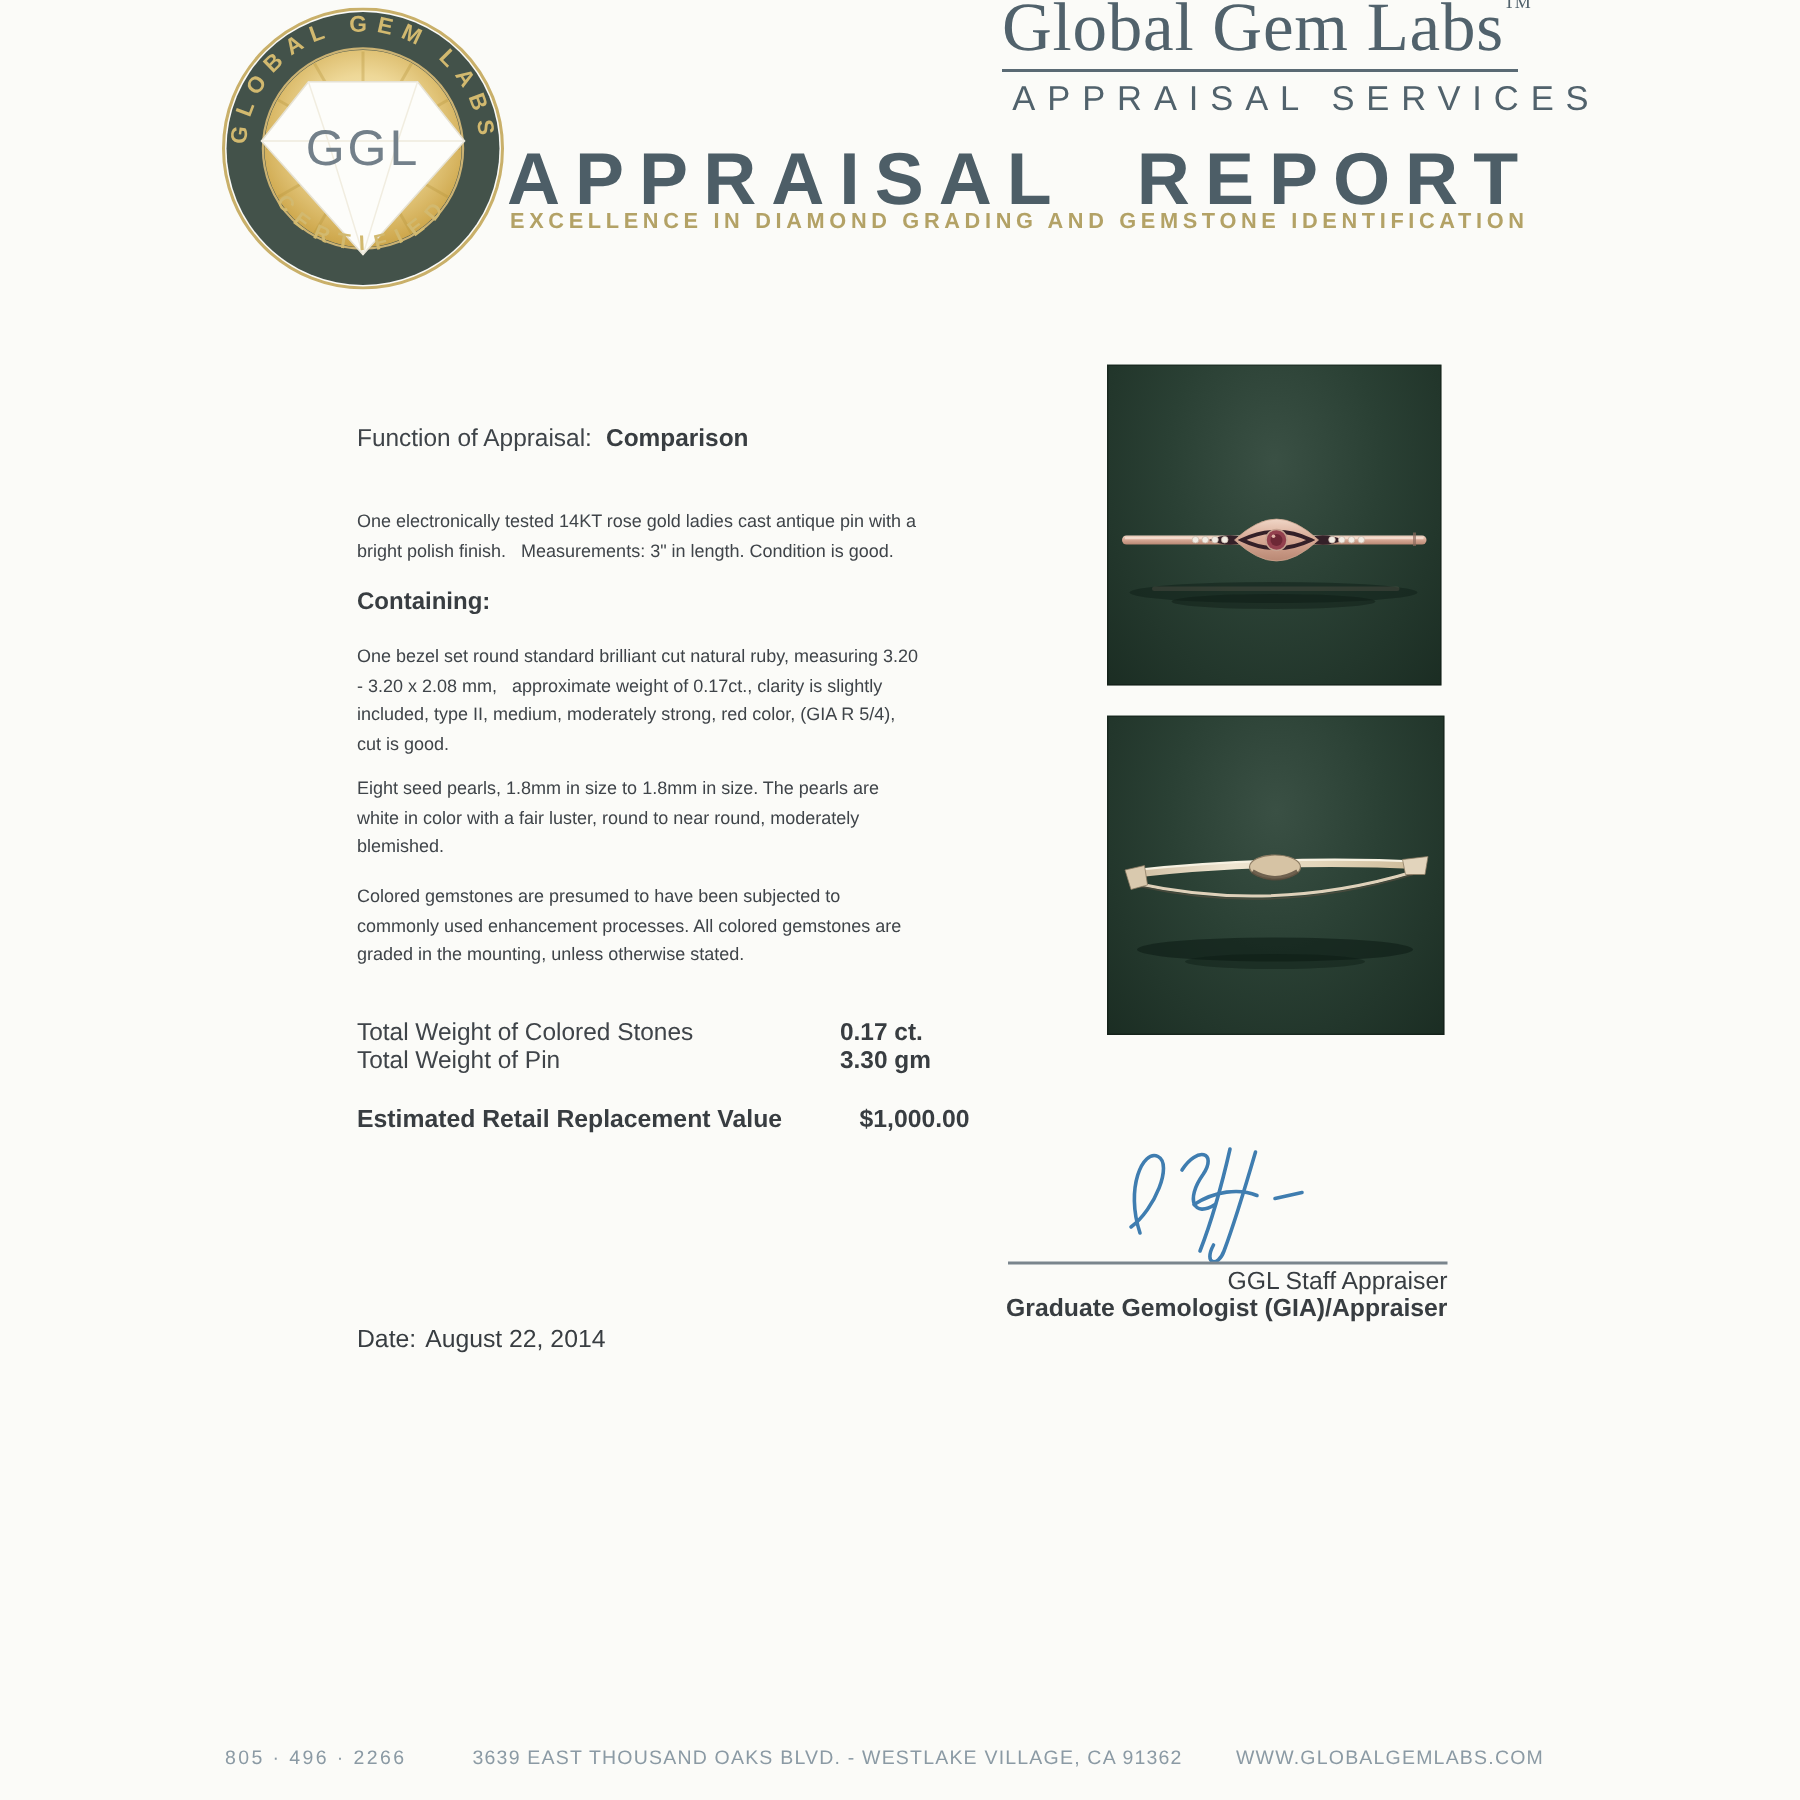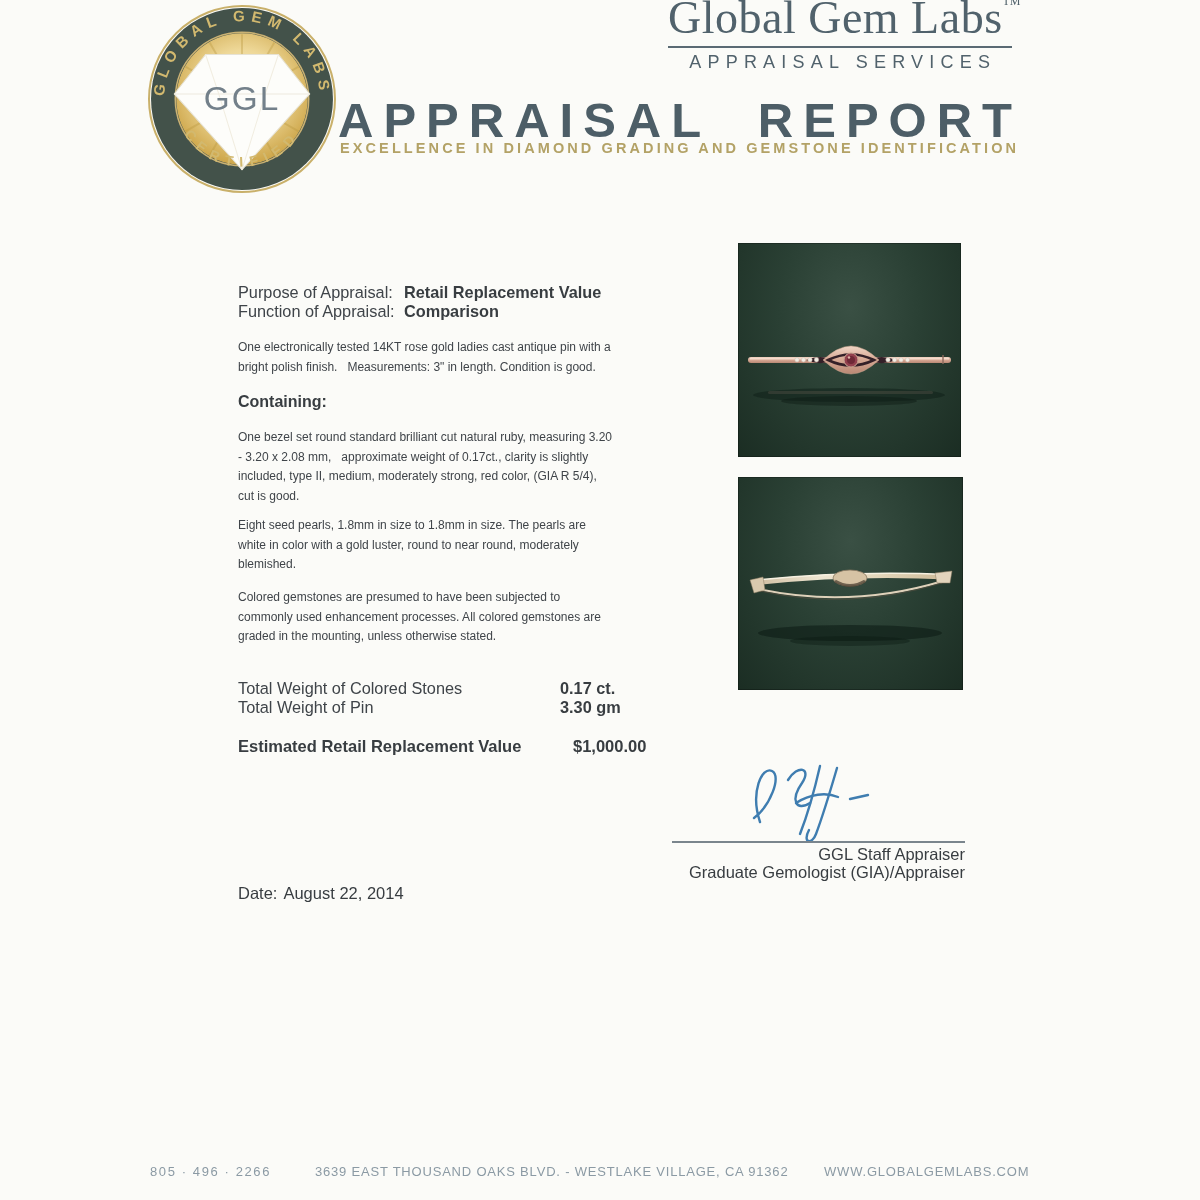--- a/index.html
+++ b/index.html
@@ -11,21 +11,21 @@
     overflow:hidden;
   }
   .abs{position:absolute;}
 
   
   .seal{left:148px;top:5px;width:188px;height:188px;}
   .brand-block{left:668px;top:-9px;width:344px;text-align:center;}
   .brand-name{font-family:"Liberation Serif", serif;font-size:46px;color:#51626c;letter-spacing:.5px;white-space:nowrap;}
   .brand-name sup{font-size:12px;letter-spacing:0;vertical-align:28px;}
   .brand-rule{margin:2px 0 4px 0;border:none;border-top:2px solid #5a6a74;}
-  .division{font-size:18px;color:#51626c;letter-spacing:.345em;white-space:nowrap;text-indent:.3em;}
+  .division{font-size:23px;color:#51626c;letter-spacing:.345em;white-space:nowrap;text-indent:.3em;}
   .report-title{left:338px;top:92px;width:676px;font-size:49px;font-weight:700;color:#4d5e67;letter-spacing:10px;word-spacing:24px;white-space:nowrap;}
   .tagline{left:340px;top:140px;width:676px;font-size:14.5px;font-weight:700;color:#b3a266;letter-spacing:3.1px;white-space:nowrap;}
 
   
   .kvrow{font-size:16.3px;line-height:19px;}
   .kvrow .k{display:inline-block;}
   .purpose-block{left:238px;top:283px;}
   .purpose-block .k{width:166px;}
   .v{font-weight:700;color:#383d41;}
   .para{left:238px;top:0;width:505px;font-size:12px;line-height:19.5px;white-space:pre-wrap;}
@@ -44,21 +44,21 @@
   
   .photo{background:radial-gradient(ellipse at 50% 30%, #3a5044 0%, #2a4034 45%, #1b2d23 100%);box-shadow:inset 0 0 0 1px rgba(0,0,0,.25);}
   .photo-front{left:738px;top:243px;width:223px;height:214px;}
   .photo-back{left:738px;top:477px;width:225px;height:213px;}
   .photo svg{display:block;width:100%;height:100%;}
 
   
   .sig-svg{left:730px;top:758px;width:165px;height:88px;}
   .sig-line{left:672px;top:841px;width:293px;height:2px;background:#7a858d;}
   .sig-title1{left:622px;top:845px;width:343px;text-align:right;font-size:16.5px;font-weight:400;color:#383d41;}
-  .sig-title2{left:622px;top:863px;width:343px;text-align:right;font-size:16.5px;font-weight:400;color:#383d41;}
+  .sig-title2{left:622px;top:863px;width:343px;text-align:right;font-size:16.5px;font-weight:700;color:#383d41;}
 
   
   .footer-text{top:1164px;font-size:13px;color:#8b9aa4;letter-spacing:.8px;white-space:nowrap;}
   .f-phone{left:150px;letter-spacing:1.6px;}
   .f-address{left:315px;}
   .f-web{left:824px;}
 </style>
 </head>
 <body>
 
@@ -112,38 +112,35 @@
     <div class="brand-name"><span>Global Gem Labs</span><sup>TM</sup></div>
     <hr class="brand-rule">
     <div class="division">APPRAISAL SERVICES</div>
   </div>
 
   <div class="abs report-title">APPRAISAL REPORT</div>
   <div class="abs tagline">EXCELLENCE IN DIAMOND GRADING AND GEMSTONE IDENTIFICATION</div>
 
   <div class="abs purpose-block">
     <div class="kvrow">
-      <span class="k">Purpose of Appraisal:</span><span class="v">Retail Replacement Value</span>
-    </div>
-    <div class="kvrow">
       <span class="k">Function of Appraisal:</span><span class="v">Comparison</span>
     </div>
   </div>
 
   <div class="abs para p-desc">One electronically tested 14KT rose gold ladies cast antique pin with a
 bright polish finish.   Measurements: 3" in length. Condition is good.</div>
 
   <div class="abs h-containing">Containing:</div>
 
   <div class="abs para p-ruby">One bezel set round standard brilliant cut natural ruby, measuring 3.20
 - 3.20 x 2.08 mm,   approximate weight of 0.17ct., clarity is slightly
 included, type II, medium, moderately strong, red color, (GIA R 5/4),
 cut is good.</div>
   <div class="abs para p-pearls">Eight seed pearls, 1.8mm in size to 1.8mm in size. The pearls are
-white in color with a gold luster, round to near round, moderately
+white in color with a fair luster, round to near round, moderately
 blemished.</div>
   <div class="abs para p-colored">Colored gemstones are presumed to have been subjected to
 commonly used enhancement processes. All colored gemstones are
 graded in the mounting, unless otherwise stated.</div>
 
   <div class="abs totals-block">
     <div class="kvrow">
       <span class="k">Total Weight of Colored Stones</span><span class="v">0.17 ct.</span>
     </div>
     <div class="kvrow">

